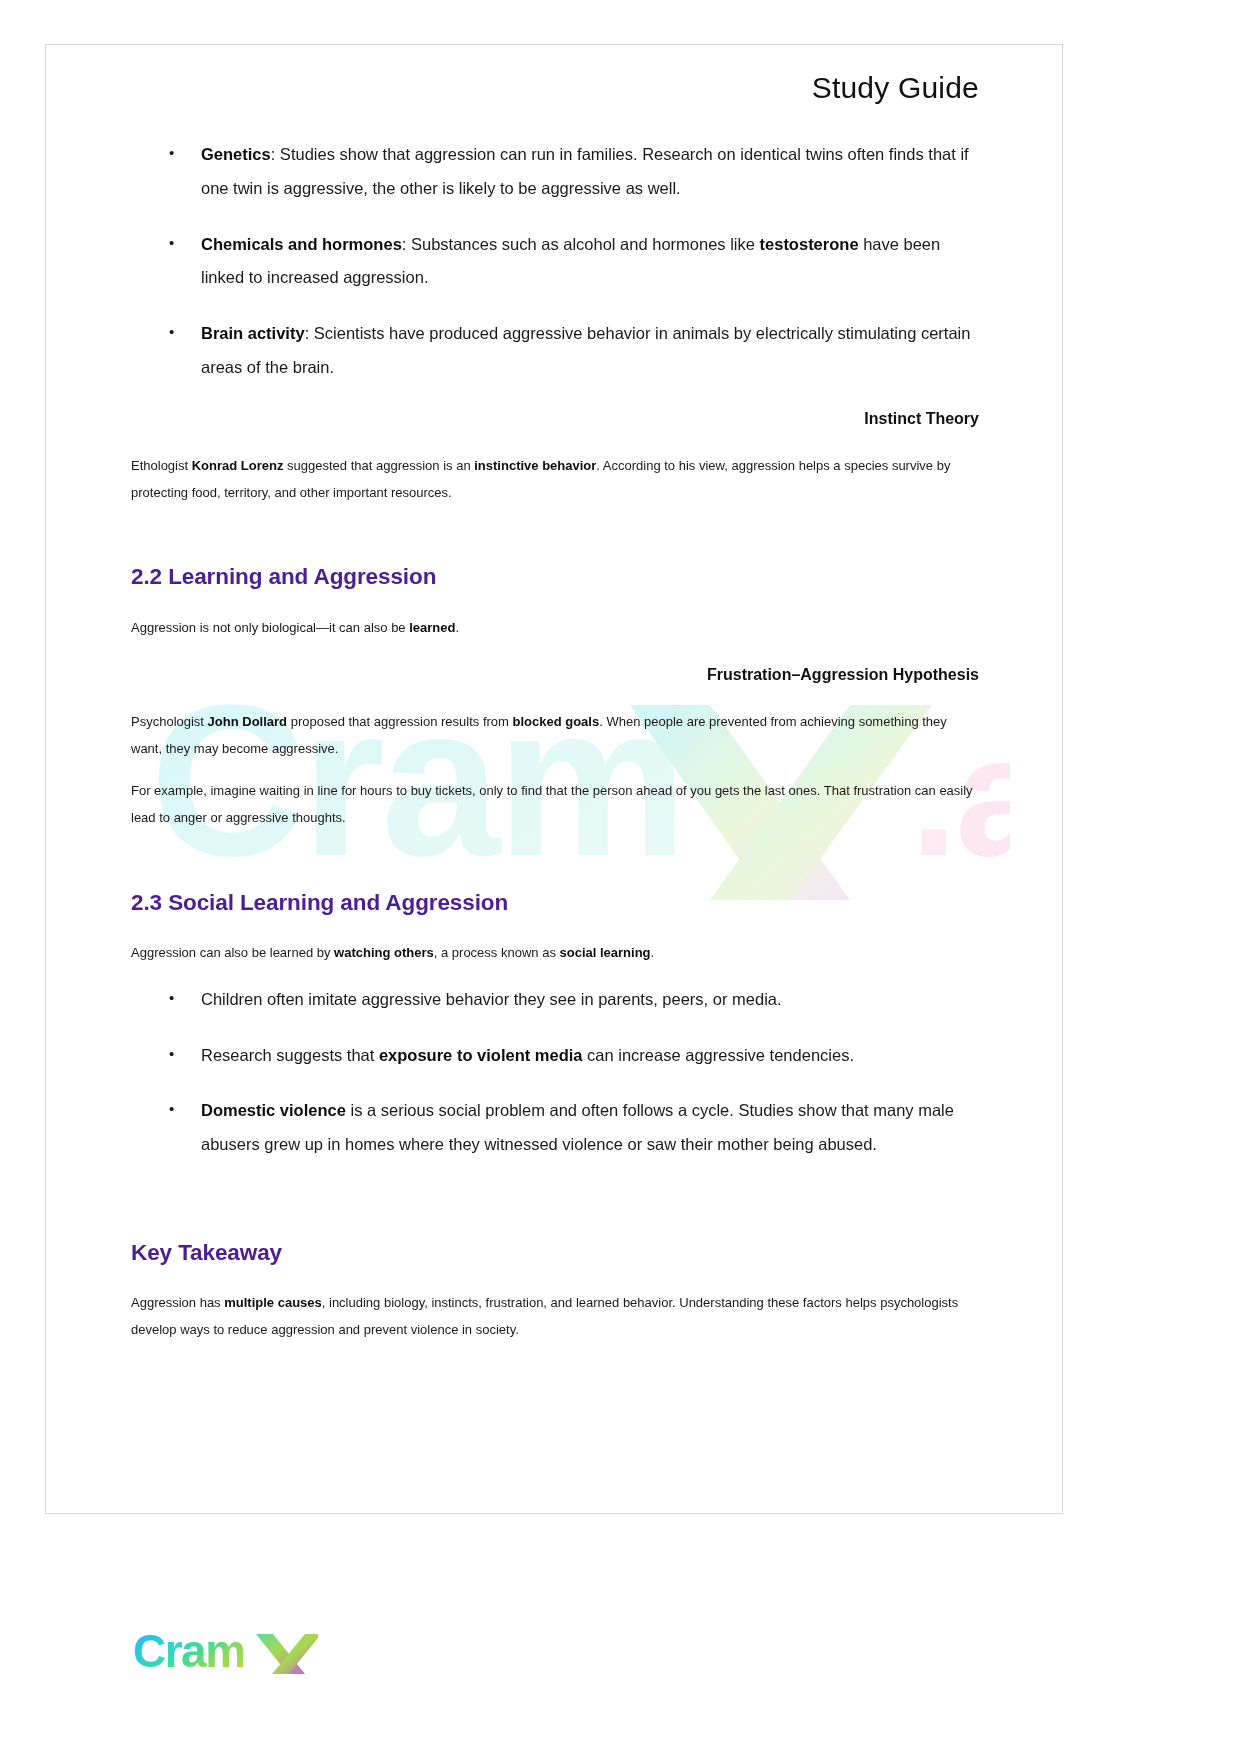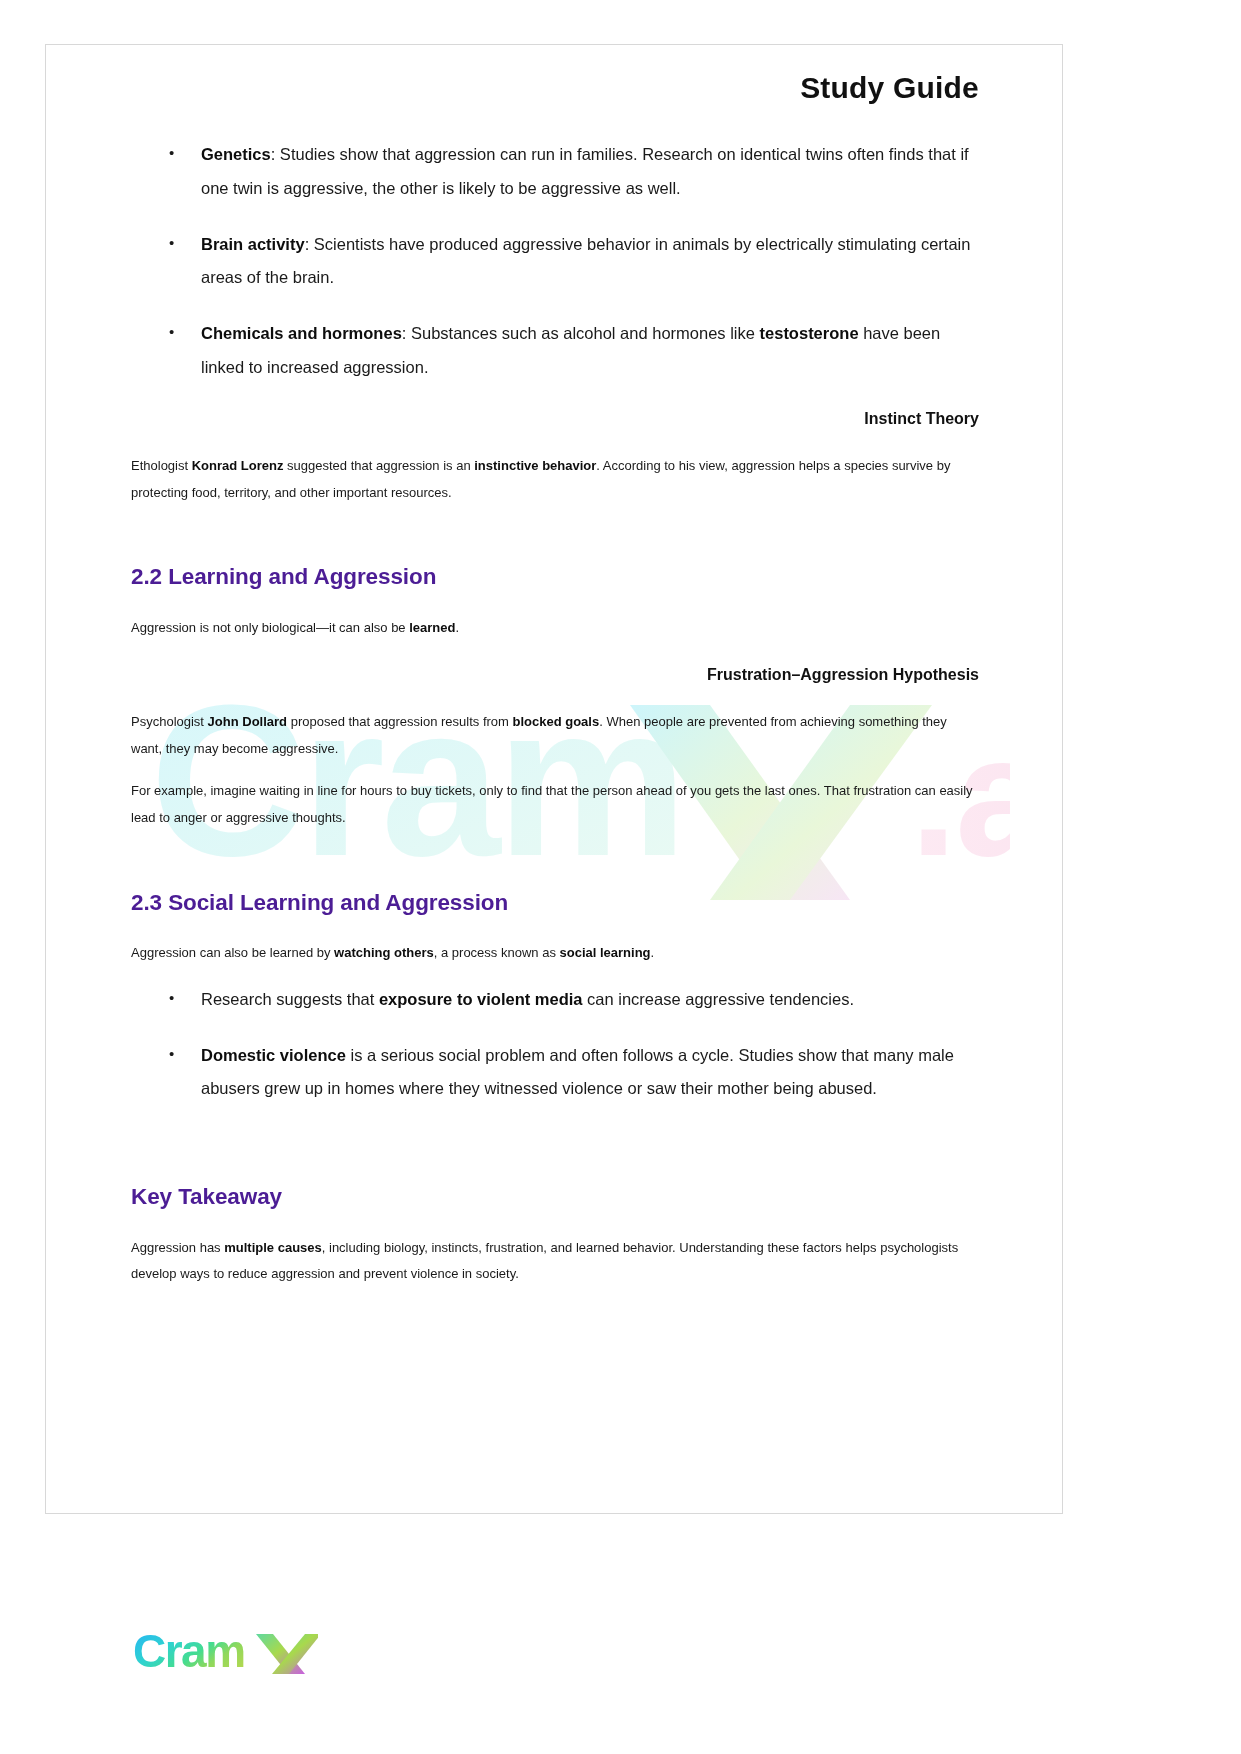--- a/index.html
+++ b/index.html
@@ -51,21 +51,21 @@
     pointer-events: none;
     z-index: 0;
     opacity: 1;
   }
   .watermark svg { display:block; width:100%; height:100%; }
 
   
   .doc-title {
     text-align: right;
     font-size: 30px;
-    font-weight: bold;
+    font-weight: normal;
     color: #111111;
     letter-spacing: 0.2px;
     margin: 0 0 32px 0;
     line-height: 1.2;
   }
 
   
   .para {
     font-size: 13px;
     line-height: 2.05;
@@ -177,25 +177,25 @@
 
   <div class="content">
 
     <h1 class="doc-title">Study Guide</h1>
 
     <ul class="bullets">
       <li>
         <b>Genetics</b><span>: Studies show that aggression can run in families. Research on identical twins often finds that if one twin is aggressive, the other is likely to be aggressive as well.</span>
       </li>
       <li>
+        <b>Chemicals and hormones</b><span>: Substances such as alcohol and hormones like </span><b>testosterone</b><span> have been linked to increased aggression.</span>
+      </li>
+      <li>
         <b>Brain activity</b><span>: Scientists have produced aggressive behavior in animals by electrically stimulating certain areas of the brain.</span>
       </li>
-      <li>
-        <b>Chemicals and hormones</b><span>: Substances such as alcohol and hormones like </span><b>testosterone</b><span> have been linked to increased aggression.</span>
-      </li>
     </ul>
 
     <h3 class="sub-head">Instinct Theory</h3>
 
     <p class="para">
       <span>Ethologist </span><b>Konrad Lorenz</b><span> suggested that aggression is an </span><b>instinctive behavior</b><span>. According to his view, aggression helps a species survive by protecting food, territory, and other important resources.</span>
     </p>
 
     <h2 class="section-head">2.2 Learning and Aggression</h2>
 
@@ -211,20 +211,23 @@
 
     <p class="para">For example, imagine waiting in line for hours to buy tickets, only to find that the person ahead of you gets the last ones. That frustration can easily lead to anger or aggressive thoughts.</p>
 
     <h2 class="section-head">2.3 Social Learning and Aggression</h2>
 
     <p class="para">
       <span>Aggression can also be learned by </span><b>watching others</b><span>, a process known as </span><b>social learning</b><span>.</span>
     </p>
 
     <ul class="bullets">
+      <li>
+        <span>Children often imitate aggressive behavior they see in parents, peers, or media.</span>
+      </li>
       <li>
         <span>Research suggests that </span><b>exposure to violent media</b><span> can increase aggressive tendencies.</span>
       </li>
       <li>
         <b>Domestic violence</b><span> is a serious social problem and often follows a cycle. Studies show that many male abusers grew up in homes where they witnessed violence or saw their mother being abused.</span>
       </li>
     </ul>
 
     <h2 class="section-head key">Key Takeaway</h2>
 

